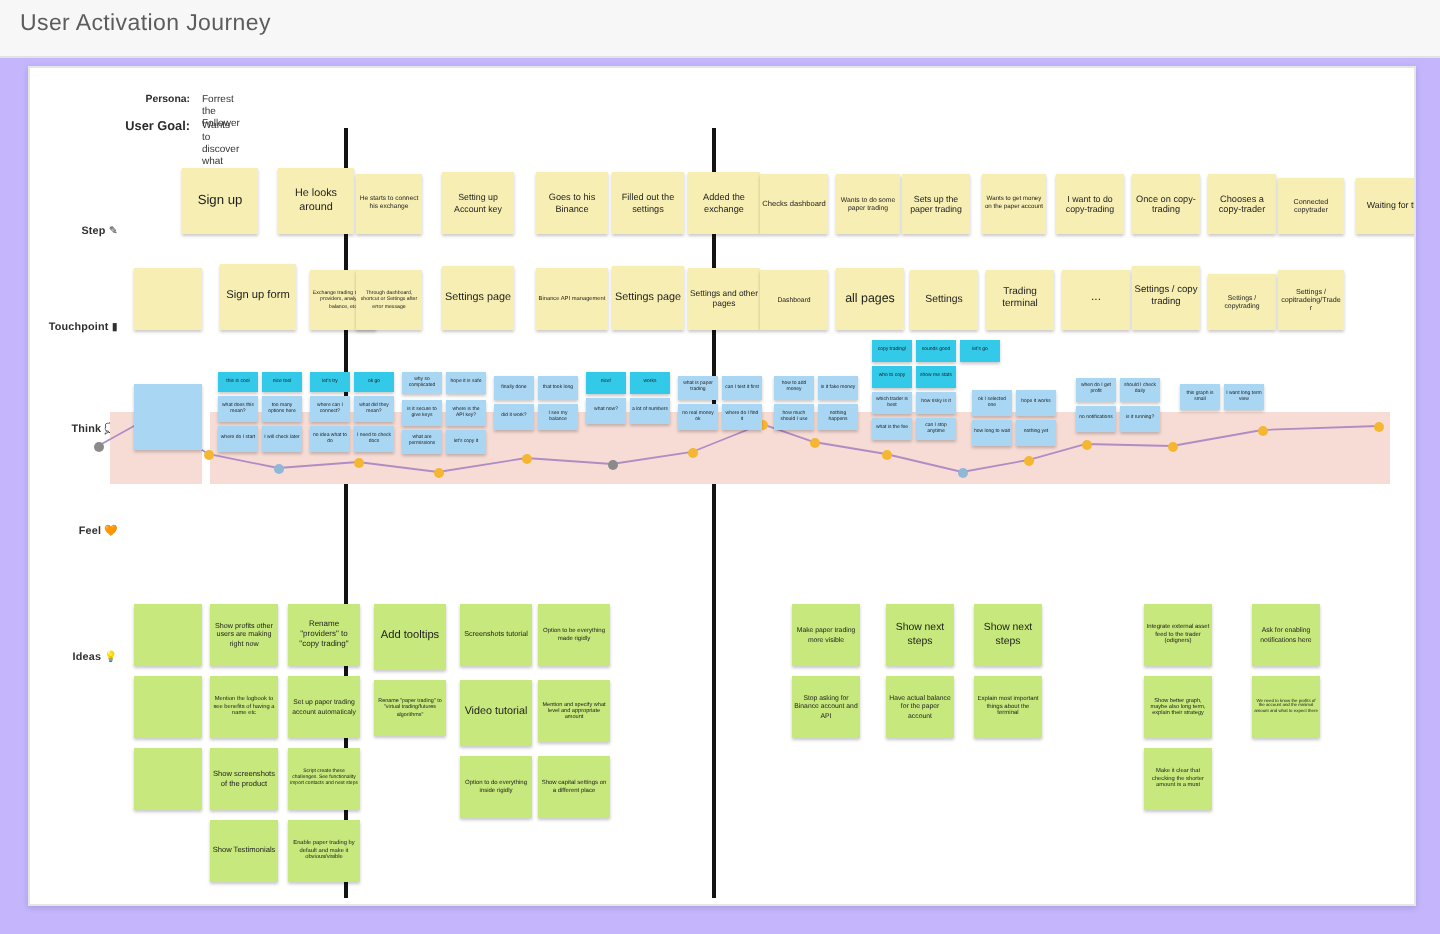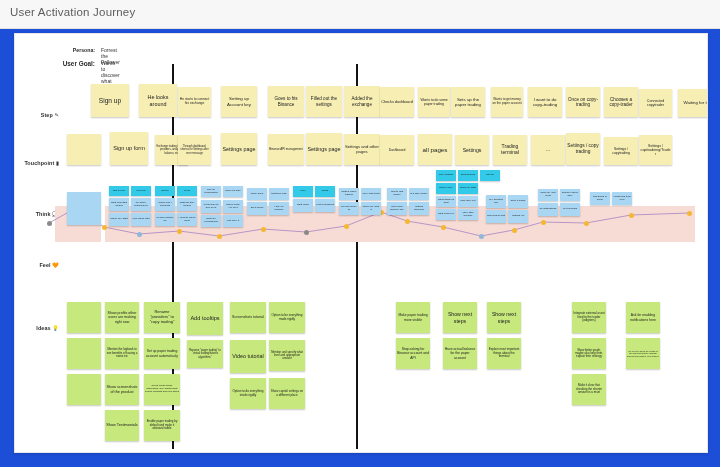--- a/index.html
+++ b/index.html
@@ -2,21 +2,21 @@
 <html><head>
 <meta charset="utf-8">
 <style>
   html,body{margin:0;padding:0;}
   body{
     width:720px;height:467px;overflow:hidden;
     background:#f0f0f0;
     font-family:"Liberation Sans", sans-serif;
     -webkit-font-smoothing:antialiased;
   }
-  .app{position:relative;width:720px;height:467px;background:#1d4ed8;}
+  .app{position:relative;width:720px;height:467px;background:#c4b5fd;}
 
   
   .topbar{
     position:absolute;left:0;top:0;width:720px;height:28px;
     background:#f7f7f7;border-bottom:1px solid #e2e2e2;
   }
   .topbar-title{
     position:absolute;left:10px;top:6px;
     font-size:11.5px;color:#5c5c5c;letter-spacing:.2px;
   }

